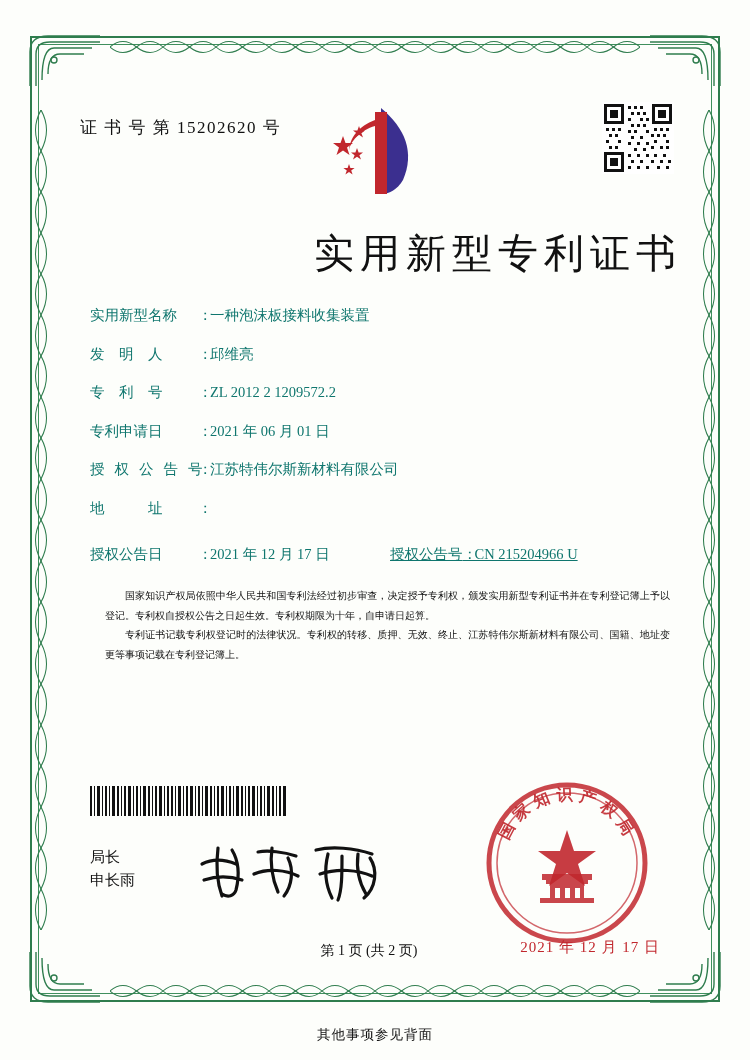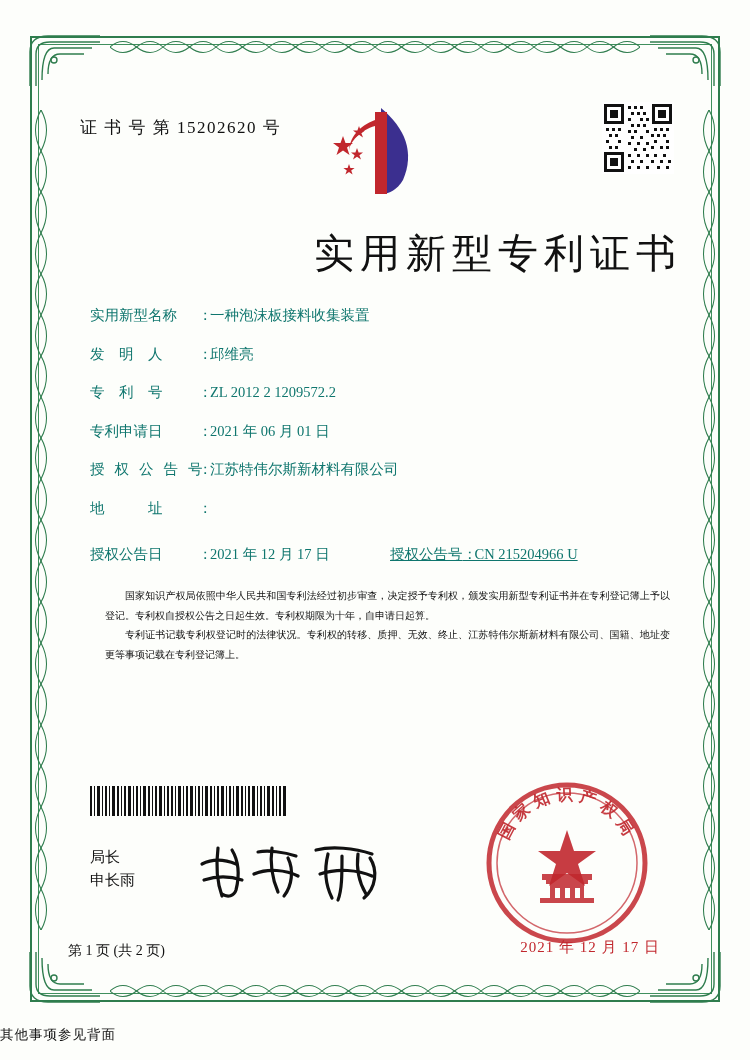--- a/index.html
+++ b/index.html
@@ -208,31 +208,31 @@
     font-size: 15px;
     color: #c1272d;
     letter-spacing: 1px;
   }
 
   .page-num {
     position: absolute;
     left: 0;
     right: 12px;
     bottom: 4px;
-    text-align: left;
+    text-align: center;
     font-size: 14px;
     color: #111;
   }
 
   .footer-note {
     position: absolute;
     left: 0;
     right: 0;
     bottom: 16px;
-    text-align: left;
+    text-align: center;
     font-size: 13.5px;
     color: #111;
     letter-spacing: 1px;
   }
 </style>
 </head>
 <body>
 
 <div class="page">
 

